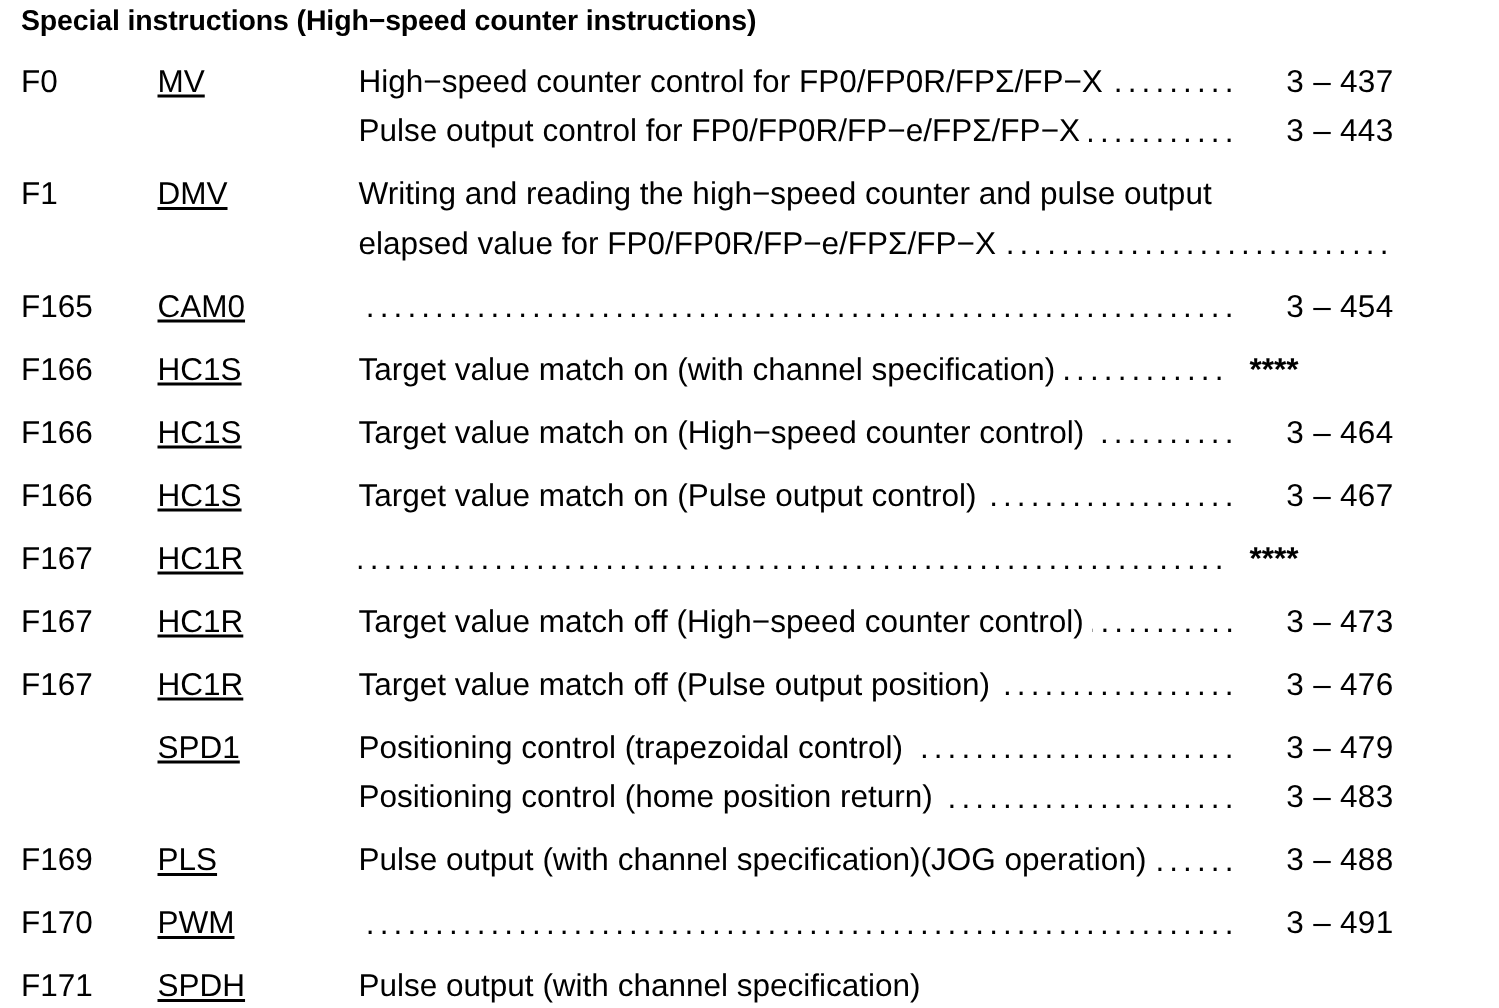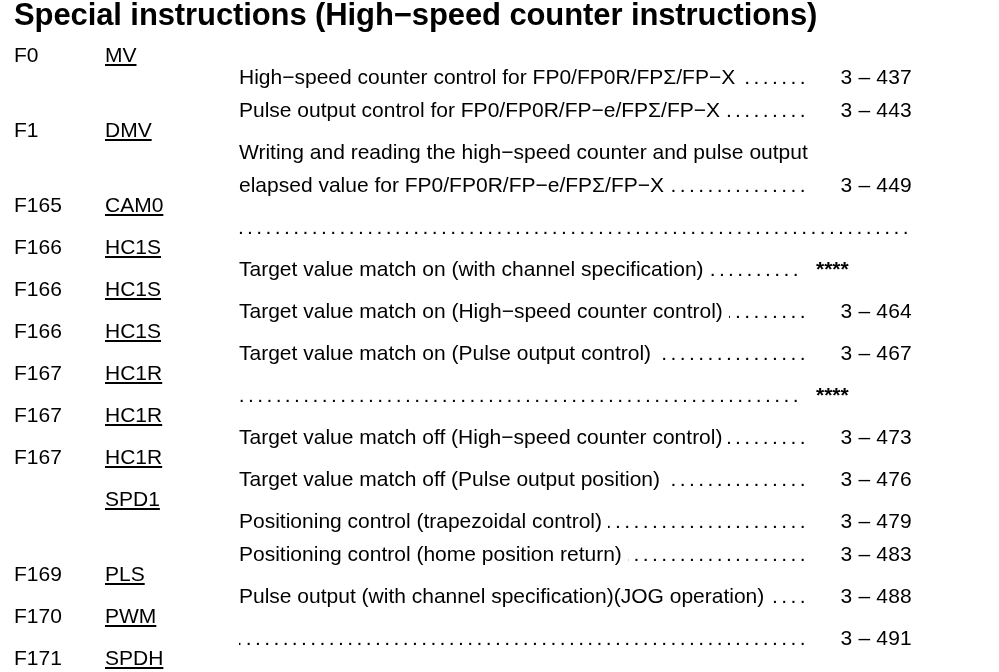--- a/index.html
+++ b/index.html
@@ -23,21 +23,21 @@
     height: 672px;
     box-sizing: border-box;
     padding: 0;
   }
 
   
   .toc-title {
     position: absolute;
     left: 14px;
     top: 0px;
-    font-size: 31px;
+    font-size: 19px;
     font-weight: bold;
     letter-spacing: -0.1px;
     white-space: nowrap;
     line-height: 30px;
   }
 
   
   .toc-table {
     position: absolute;
     left: 0;
@@ -77,29 +77,28 @@
     font-size: 21px;
     line-height: 33px;
     white-space: nowrap;
     text-decoration: underline;
   }
 
   
   .col-desc {
     position: absolute;
     left: 239px;
-    right: 27px;
+    right: 10px;
     top: 0;
     height: 33px;
     display: flex;
     align-items: flex-start;
     font-size: 21px;
     line-height: 33px;
     white-space: nowrap;
-    margin-top: 22px;
   }
 
   .desc-text {
     flex: 0 0 auto;
     padding-right: 6px;
   }
 
   .leader {
     flex: 1 1 auto;
     overflow: hidden;
@@ -167,31 +166,31 @@
           <div class="col-desc">
             <span class="desc-text">Writing and reading the high−speed counter and pulse output</span>
             <span class="leader none">............................................................................................</span>
             <span class="page-ref"></span>
           </div>
         </div>
         <div class="line">
           <div class="col-desc">
             <span class="desc-text">elapsed value for FP0/FP0R/FP−e/FPΣ/FP−X</span>
             <span class="leader">............................................................................................</span>
-            <span class="page-ref">3 – 449</span>
           </div>
         </div>
       </div>
       <div class="row-gap"></div>
       <div class="toc-row">
         <div class="line">
           <div class="col-code">F165</div>
           <div class="col-mnem">CAM0</div>
           <div class="col-desc">
             <span class="leader">............................................................................................</span>
+            <span class="page-ref">3 – 454</span>
           </div>
         </div>
       </div>
       <div class="row-gap"></div>
       <div class="toc-row">
         <div class="line">
           <div class="col-code">F166</div>
           <div class="col-mnem">HC1S</div>
           <div class="col-desc">
             <span class="desc-text">Target value match on (with channel specification)</span>

